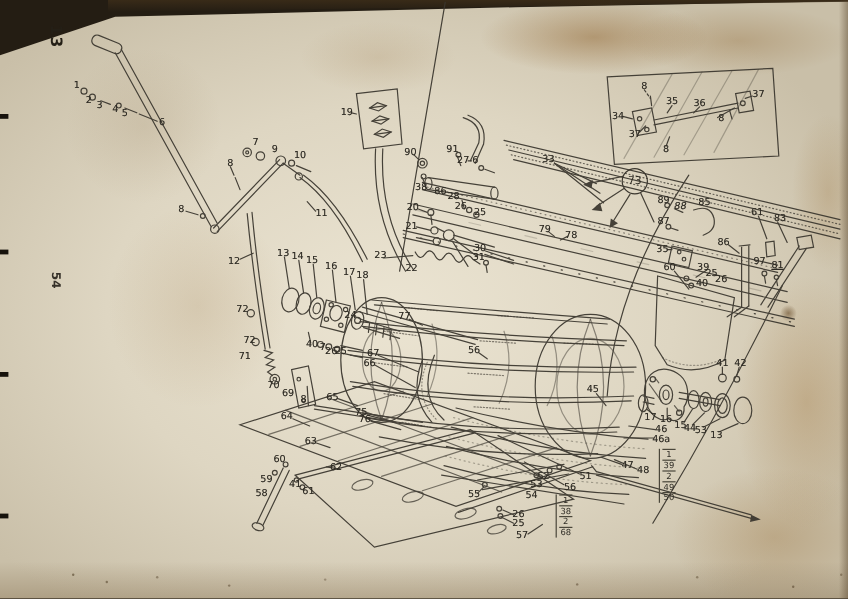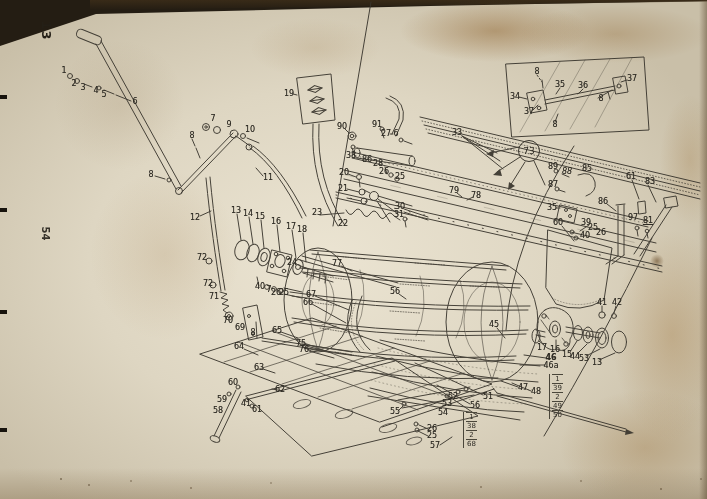--- a/index.html
+++ b/index.html
@@ -476,21 +476,21 @@
       <span class="pl" style="left: 236px; top: 211px;">13</span>
       <span class="pl" style="left: 248px; top: 214px;">14</span>
       <span class="pl" style="left: 260px; top: 217px;">15</span>
       <span class="pl" style="left: 276px; top: 222px;">16</span>
       <span class="pl" style="left: 291px; top: 227px;">17</span>
       <span class="pl" style="left: 302px; top: 230px;">18</span>
       <span class="pl" style="left: 317px; top: 213px;">23</span>
       <span class="pl" style="left: 292px; top: 263px;">24</span>
       <span class="pl" style="left: 202px; top: 258px;">72</span>
       <span class="pl" style="left: 208px; top: 284px;">72</span>
-      <span class="pl" style="left: 214px; top: 297px;">71</span>
+      <span class="pl" style="left: 204px; top: 297px;">71</span>
       <span class="pl" style="left: 228px; top: 321px;">70</span>
       <span class="pl" style="left: 240px; top: 328px;">69</span>
       <span class="pl" style="left: 253px; top: 333px;">8</span>
       <span class="pl" style="left: 277px; top: 331px;">65</span>
       <span class="pl" style="left: 260px; top: 287px;">40</span>
       <span class="pl" style="left: 269px; top: 290px;">7</span>
       <span class="pl" style="left: 276px; top: 293px;">26</span>
       <span class="pl" style="left: 284px; top: 293px;">25</span>
       <span class="pl" style="left: 311px; top: 295px;">67</span>
       <span class="pl" style="left: 308px; top: 303px;">66</span>
@@ -529,21 +529,21 @@
       <span class="pl" style="left: 447px; top: 404px;">53</span>
       <span class="pl" style="left: 453px; top: 397px;">52</span>
       <span class="pl" style="left: 475px; top: 406px;">56</span>
       <span class="pl" style="left: 432px; top: 429px;">26</span>
       <span class="pl" style="left: 432px; top: 436px;">25</span>
       <span class="pl" style="left: 435px; top: 446px;">57</span>
       <span class="pl" style="left: 488px; top: 397px;">51</span>
       <span class="pl" style="left: 523px; top: 388px;">47</span>
       <span class="pl" style="left: 536px; top: 392px;">48</span>
       <span class="pl" style="left: 494px; top: 325px;">45</span>
-      <span class="pl" style="left: 551px; top: 358px; font-weight: bold;">46</span>
+      <span class="pl" style="left: 551px; top: 358px;">46</span>
       <span class="pl" style="left: 551px; top: 366px;">46a</span>
       <span class="pl" style="left: 542px; top: 348px;">17</span>
       <span class="pl" style="left: 555px; top: 350px;">16</span>
       <span class="pl" style="left: 567px; top: 355px;">15</span>
       <span class="pl" style="left: 575px; top: 357px;">44</span>
       <span class="pl" style="left: 584px; top: 359px;">53</span>
       <span class="pl" style="left: 597px; top: 363px;">13</span>
       <span class="pl" style="left: 602px; top: 303px;">41</span>
       <span class="pl" style="left: 617px; top: 303px;">42</span>
       <span class="pl" style="left: 553px; top: 167px;">89</span>

